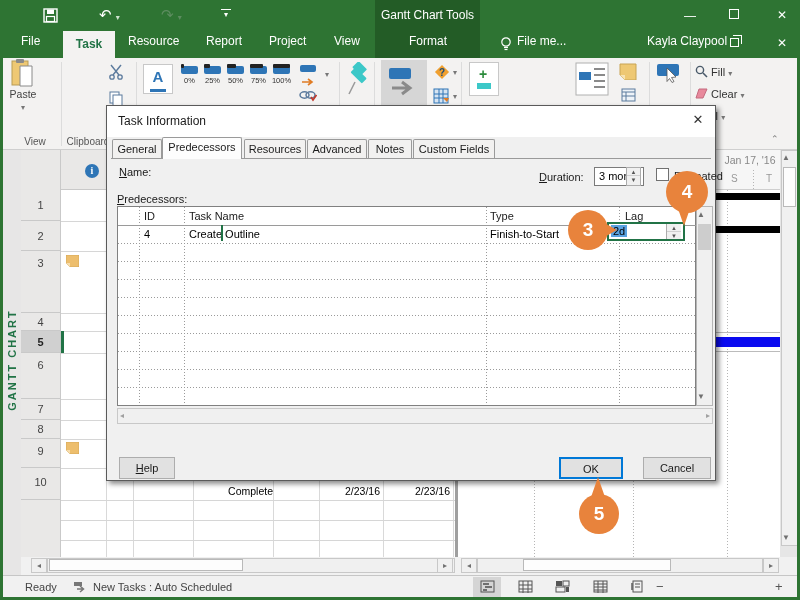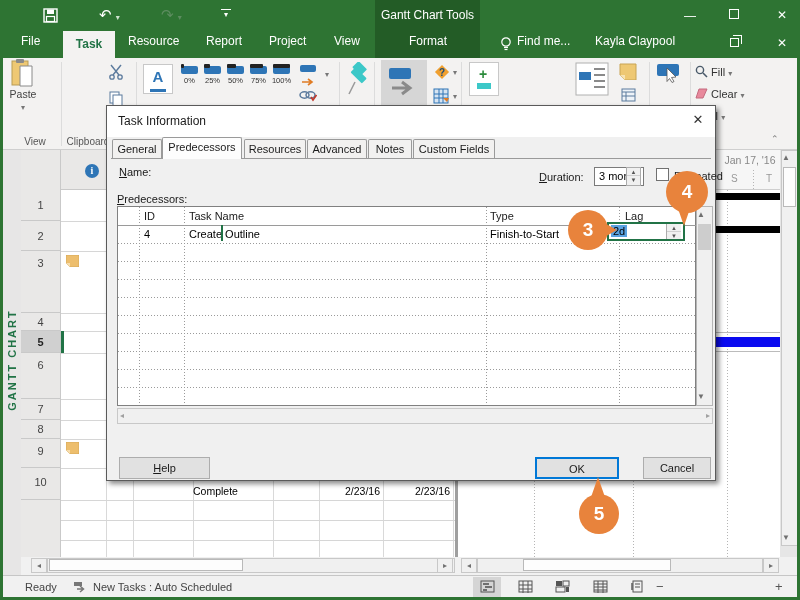--- a/index.html
+++ b/index.html
@@ -171,22 +171,22 @@
   <div class="rtab" style="left:125px">Resource</div>
   <div class="rtab" style="left:203px">Report</div>
   <div class="rtab" style="left:266px">Project</div>
   <div class="rtab" style="left:331px">View</div>
   <div class="rtab" style="left:400px; width:50px; text-align:center">Format</div>
   <svg id="bulb-icon" class="abs" width="12" height="15" viewBox="0 0 12 15">
     <circle cx="6" cy="6" r="4.2" fill="none" stroke="#fff" stroke-width="1.2"></circle>
     <line x1="4" y1="11.5" x2="8" y2="11.5" stroke="#fff" stroke-width="1.2"></line>
     <line x1="4.5" y1="13.5" x2="7.5" y2="13.5" stroke="#fff" stroke-width="1.2"></line>
   </svg>
-  <div class="rtab" style="left:514px">Find me...</div>
-  <div class="rtab" style="left:592px">Kayla Claypool</div>
+  <div class="rtab" style="left:514px">File me...</div>
+  <div class="rtab" style="left:644px">Kayla Claypool</div>
   <div id="restore2" class="abs"></div>
   <div id="close2" class="abs wbtn">✕</div>
 
   <div id="ribbon">
     <div class="rsep" style="left:58px"></div>
       <div class="rsep" style="left:133px"></div>
     <div class="rsep" style="left:336px"></div>
       <div class="rsep" style="left:371px"></div>
     <div class="rsep" style="left:458px"></div>
       <div class="rsep" style="left:646px"></div>
@@ -387,21 +387,21 @@
 
   <svg class="note-icon" style="top:255px" width="13" height="12" viewBox="0 0 13 12">
     <path d="M0 0 h13 v12 h-9 l-4 -4 z" fill="#edbe6d" stroke="#caa050" stroke-width="0.6"></path>
       <path d="M0 8 l4 0 0 4 z" fill="#f7ddad"></path>
   </svg>
   <svg class="note-icon" style="top:442px" width="13" height="12" viewBox="0 0 13 12">
     <path d="M0 0 h13 v12 h-9 l-4 -4 z" fill="#edbe6d" stroke="#caa050" stroke-width="0.6"></path>
       <path d="M0 8 l4 0 0 4 z" fill="#f7ddad"></path>
   </svg>
 
-  <div class="cellText" style="left:190px; top:485px; width:80px; text-align:left">Complete</div>
+  <div class="cellText" style="left:190px; top:485px; width:80px; text-align:right">Complete</div>
   <div class="cellText" style="left:316px; top:485px; width:61px; text-align:right">2/23/16</div>
   <div class="cellText" style="left:380px; top:485px; width:67px; text-align:right">2/23/16</div>
 
   <div id="splitter"></div>
   <div id="chartbg"></div>
   <div id="tlhdr"></div>
   <div id="tl-date">Jan 17, '16</div>
   <div class="daylbl" style="left:728px">S</div>
   <div class="daylbl" style="left:763px">T</div>
   <div class="dotv" style="left:531px"></div>
@@ -493,22 +493,22 @@
       <div class="sbar" style="position:absolute;left:0;top:1px;width:15px;color:#707070">▲</div>
       <div style="position:absolute;left:1px;top:17px;width:13px;height:26px;background:#cdcdcd"></div>
       <div class="sbar" style="position:absolute;left:0;bottom:1px;width:15px;color:#707070">▼</div>
     </div>
 
     <div id="phsb">
       <div class="sbar" style="position:absolute;left:2px;top:0;color:#a0a0a0">◂</div>
       <div class="sbar" style="position:absolute;right:2px;top:0;color:#a0a0a0">▸</div>
     </div>
 
-    <div class="dbtn" style="left:12px; width:91px"><u>H</u>elp</div>
-    <div class="dbtn" id="ok-btn" style="left:428px; width:84px">OK</div>
+    <div class="dbtn" style="left:12px; width:56px"><u>H</u>elp</div>
+    <div class="dbtn" id="ok-btn" style="left:452px; width:64px">OK</div>
     <div class="dbtn" style="left:536px; width:68px">Cancel</div>
   </div>
 
   <div id="co3t" class="cotail"></div>
   <div id="co3" class="co">3</div>
   <div id="co4t" class="cotail"></div>
   <div id="co4" class="co">4</div>
   <div id="co5t" class="cotail"></div>
   <div id="co5" class="co">5</div>
 

